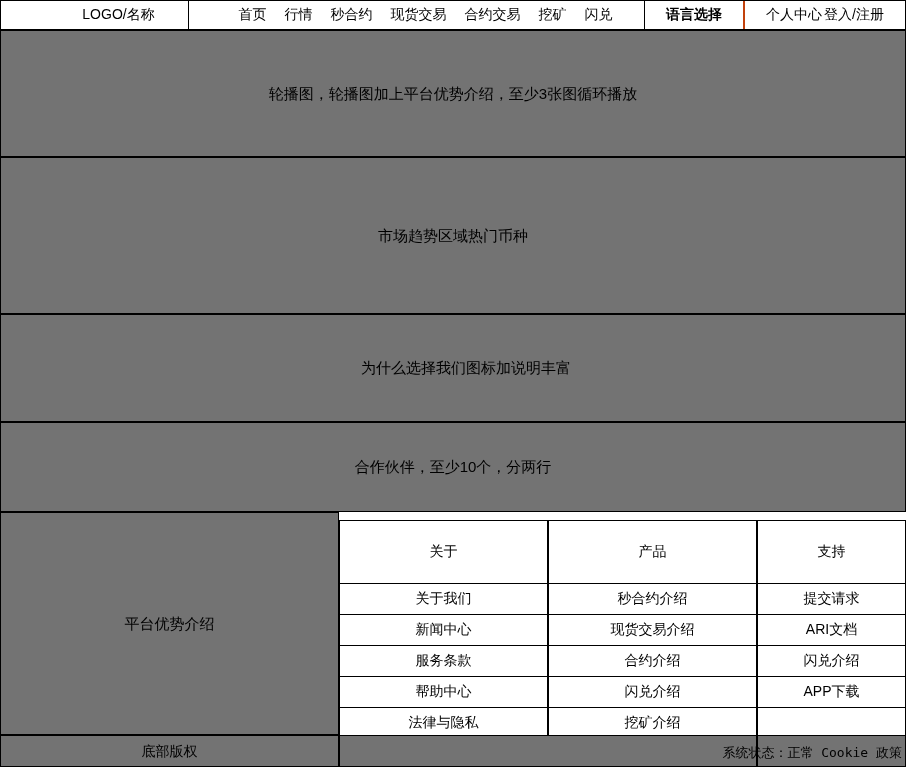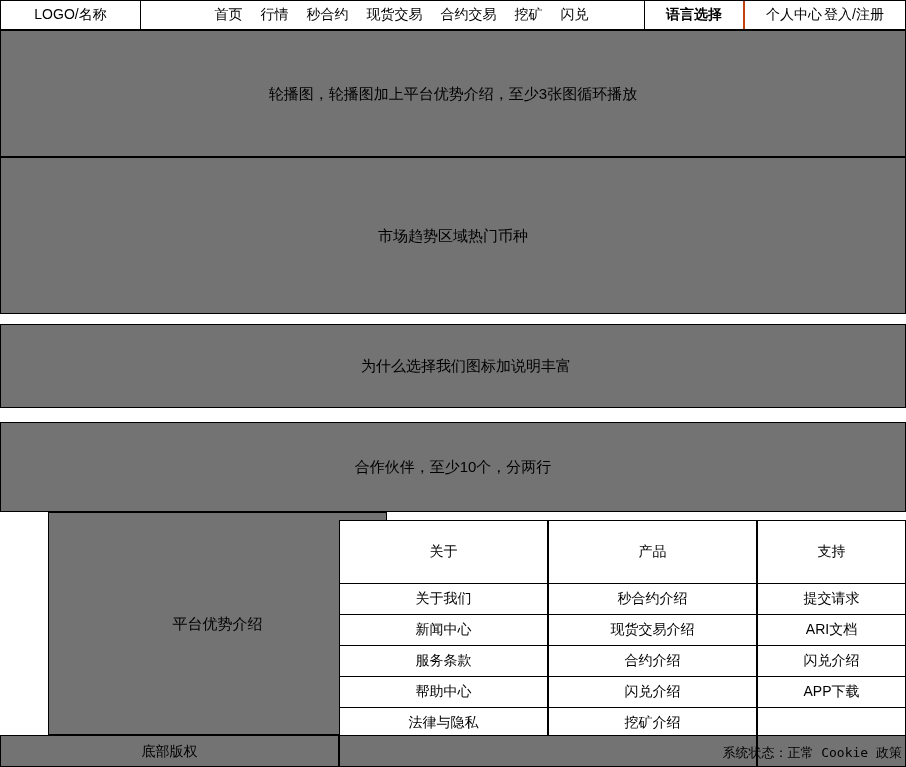--- a/index.html
+++ b/index.html
@@ -38,20 +38,21 @@
     position: absolute;
     left: 0;
     top: 0;
     width: 906px;
     height: 30px;
     box-sizing: border-box;
     border: 1px solid #000000;
     display: flex;
     align-items: stretch;
     background: #ffffff;
+    padding-left: 48px;
   }
   .hdr-cell {
     box-sizing: border-box;
     display: flex;
     align-items: center;
     justify-content: center;
     font-size: 14px;
     white-space: nowrap;
   }
   .logo-cell {
@@ -75,26 +76,26 @@
     font-weight: bold;
   }
   .account-cell {
     width: 160px;
     gap: 2px;
   }
 
   
   .band-carousel { left: 0; top: 30px; width: 906px; height: 127px; }
   .band-market   { left: 0; top: 157px; width: 906px; height: 157px; }
-  .band-why      { left: 0; top: 324px; width: 906px; height: 84px; padding-left: 26px; }
+  .band-why      { left: 0; top: 314px; width: 906px; height: 108px; padding-left: 26px; }
   .band-partner  { left: 0; top: 422px; width: 906px; height: 90px; }
 
   
   .footer-left {
-    left: 0; top: 512px; width: 339px; height: 223px; margin-left: 48px;
+    left: 0; top: 512px; width: 339px; height: 223px;
   }
   .col { position: absolute; box-sizing: border-box; }
   .fcol-about   { left: 339px; top: 512px; width: 209px; }
   .fcol-product { left: 548px; top: 512px; width: 209px; }
   .fcol-support { left: 757px; top: 512px; width: 149px; }
 
   .fcell {
     box-sizing: border-box;
     border: 1px solid #000000;
     margin-top: -1px;

